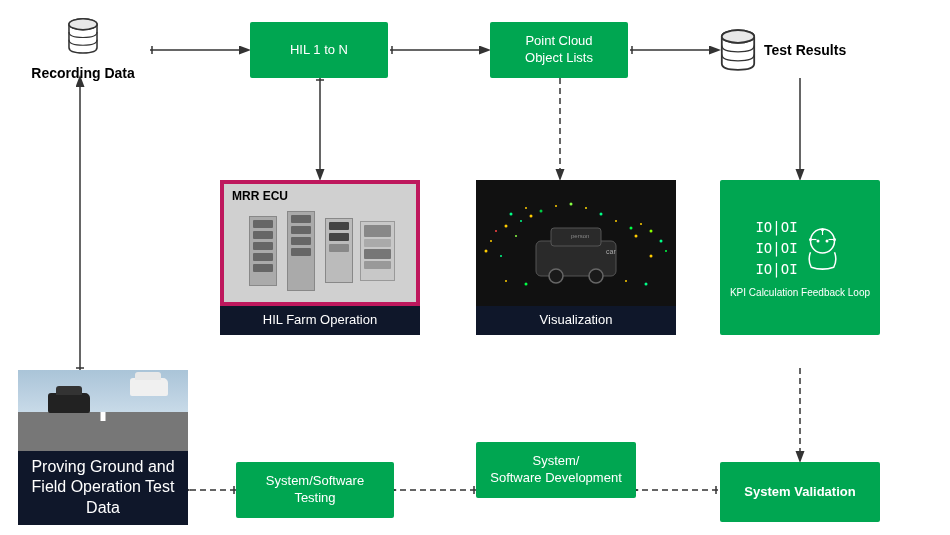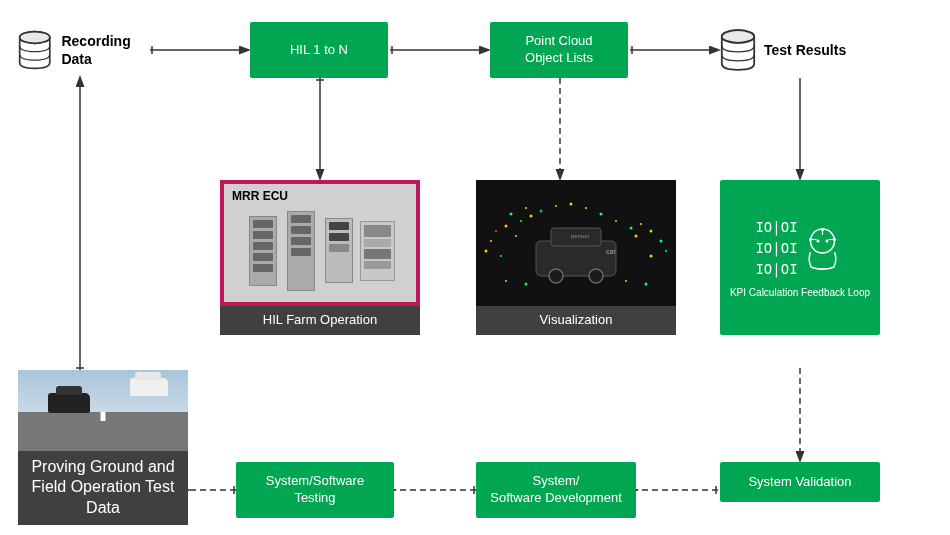--- a/index.html
+++ b/index.html
@@ -47,21 +47,21 @@
       width: 100%;
       flex: 1;
       display: flex;
       align-items: center;
       justify-content: center;
       overflow: hidden;
     }
 
     .img-box .img-label {
       width: 100%;
-      background: #404040;
+      background: #0f172a;
       color: #fff;
       text-align: center;
       font-size: 13px;
       font-weight: 500;
       padding: 6px 4px;
       line-height: 1.3;
     }
 
     
     .arrows-svg {
@@ -149,21 +149,21 @@
     <line x1="718" y1="490" x2="636" y2="490" stroke="#333" stroke-width="1.5" stroke-dasharray="6,4" marker-end="url(#arrow-left)"></line>
     <line x1="716" y1="486" x2="716" y2="494" stroke="#333" stroke-width="1.5"></line>
 
     <line x1="476" y1="490" x2="394" y2="490" stroke="#333" stroke-width="1.5" stroke-dasharray="6,4" marker-end="url(#arrow-left)"></line>
     <line x1="474" y1="486" x2="474" y2="494" stroke="#333" stroke-width="1.5"></line>
 
     <line x1="236" y1="490" x2="188" y2="490" stroke="#333" stroke-width="1.5" stroke-dasharray="6,4" marker-end="url(#arrow-left)"></line>
     <line x1="234" y1="486" x2="234" y2="494" stroke="#333" stroke-width="1.5"></line>
   </svg>
 
-  <div style="position:absolute; left:18px; top:18px; width:130px; height:64px; display:flex; flex-direction:row; align-items:center; gap:10px;">
+  <div style="position:absolute; left:18px; top:18px; width:130px; height:64px; display:flex; flex-direction:column; align-items:center; gap:10px;">
 
     <svg width="40" height="46" viewBox="0 0 40 46">
       <ellipse cx="20" cy="8" rx="18" ry="7" fill="none" stroke="#333" stroke-width="2"></ellipse>
       <path d="M2,8 L2,38 Q2,45 20,45 Q38,45 38,38 L38,8" fill="none" stroke="#333" stroke-width="2"></path>
       <ellipse cx="20" cy="8" rx="18" ry="7" fill="#e8e8e8" stroke="#333" stroke-width="2"></ellipse>
       <path d="M2,18 Q2,25 20,25 Q38,25 38,18" fill="none" stroke="#333" stroke-width="1.5"></path>
       <path d="M2,28 Q2,35 20,35 Q38,35 38,28" fill="none" stroke="#333" stroke-width="1.5"></path>
     </svg>
     <span style="font-size:14px; font-weight:600; color:#000; line-height:1.3;">Recording Data</span>
   </div>
@@ -320,22 +320,22 @@
       </div>
     </div>
     <div class="img-label" style="font-size:16px; line-height:1.3;">Proving Ground and
 Field Operation Test Data</div>
   </div>
 
   <div class="green-box" style="left:236px; top:462px; width:158px; height:56px;">
     <span>System/Software Testing</span>
   </div>
 
-  <div class="green-box" style="left:476px; top:462px; width:160px; height:56px;">
+  <div class="green-box" style="left:476px; top:442px; width:160px; height:56px;">
     <span style="white-space:pre-line;">System/
 Software Development</span>
   </div>
 
-  <div class="green-box" style="left:720px; top:462px; width:160px; height:40px;">
+  <div class="green-box" style="left:720px; top:462px; width:160px; height:60px;font-weight:bold;">
     <span>System Validation</span>
   </div>
 
 </div>
 
 </body></html>

